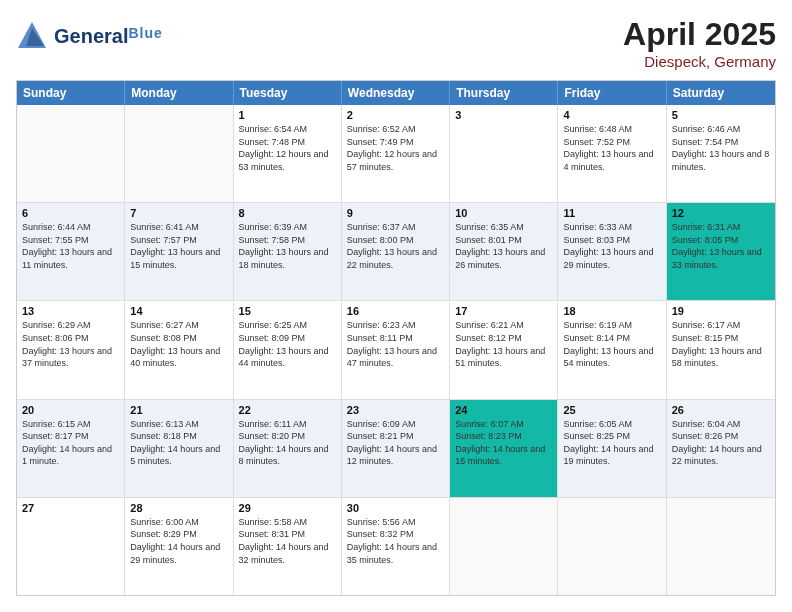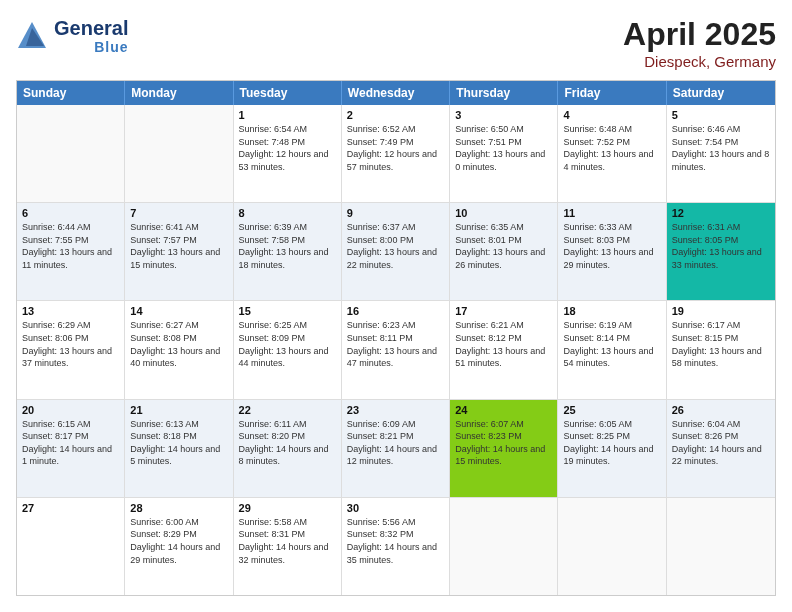--- a/index.html
+++ b/index.html
@@ -90,22 +90,21 @@
       color: #333;
       line-height: 1.4;
     }
     
     .logo-wrapper {
       display: flex;
       align-items: center;
     }
     .logo-name {
       display: flex;
-      flex-direction: column;
-      text-align: right;
+      flex-direction: row;
     }
     .logo-row1 {
       font-size: 20px;
       font-weight: bold;
       color: #1a3a6e;
       line-height: 1.1;
     }
     .logo-row2 {
       font-size: 14px;
       font-weight: bold;
@@ -157,23 +156,20 @@
 Daylight: 12 hours and 53 minutes.</div>
           </div>
           <div class="cal-cell">
             <div class="day-num">2</div>
             <div class="cell-detail" style="white-space: pre-line;">Sunrise: 6:52 AM
 Sunset: 7:49 PM
 Daylight: 12 hours and 57 minutes.</div>
           </div>
           <div class="cal-cell">
             <div class="day-num">3</div>
-            <div class="cell-detail" style="white-space: pre-line;">Sunrise: 6:50 AM
-Sunset: 7:51 PM
-Daylight: 13 hours and 0 minutes.</div>
           </div>
           <div class="cal-cell">
             <div class="day-num">4</div>
             <div class="cell-detail" style="white-space: pre-line;">Sunrise: 6:48 AM
 Sunset: 7:52 PM
 Daylight: 13 hours and 4 minutes.</div>
           </div>
           <div class="cal-cell">
             <div class="day-num">5</div>
             <div class="cell-detail" style="white-space: pre-line;">Sunrise: 6:46 AM
@@ -287,21 +283,21 @@
             <div class="cell-detail" style="white-space: pre-line;">Sunrise: 6:11 AM
 Sunset: 8:20 PM
 Daylight: 14 hours and 8 minutes.</div>
           </div>
           <div class="cal-cell alt-row" style="background: rgb(237, 242, 248);">
             <div class="day-num">23</div>
             <div class="cell-detail" style="white-space: pre-line;">Sunrise: 6:09 AM
 Sunset: 8:21 PM
 Daylight: 14 hours and 12 minutes.</div>
           </div>
-          <div class="cal-cell alt-row" style="background: #84cc16;">
+          <div class="cal-cell alt-row" style="background: #14b8a6;">
             <div class="day-num">24</div>
             <div class="cell-detail" style="white-space: pre-line;">Sunrise: 6:07 AM
 Sunset: 8:23 PM
 Daylight: 14 hours and 15 minutes.</div>
           </div>
           <div class="cal-cell alt-row" style="background: rgb(237, 242, 248);">
             <div class="day-num">25</div>
             <div class="cell-detail" style="white-space: pre-line;">Sunrise: 6:05 AM
 Sunset: 8:25 PM
 Daylight: 14 hours and 19 minutes.</div>

